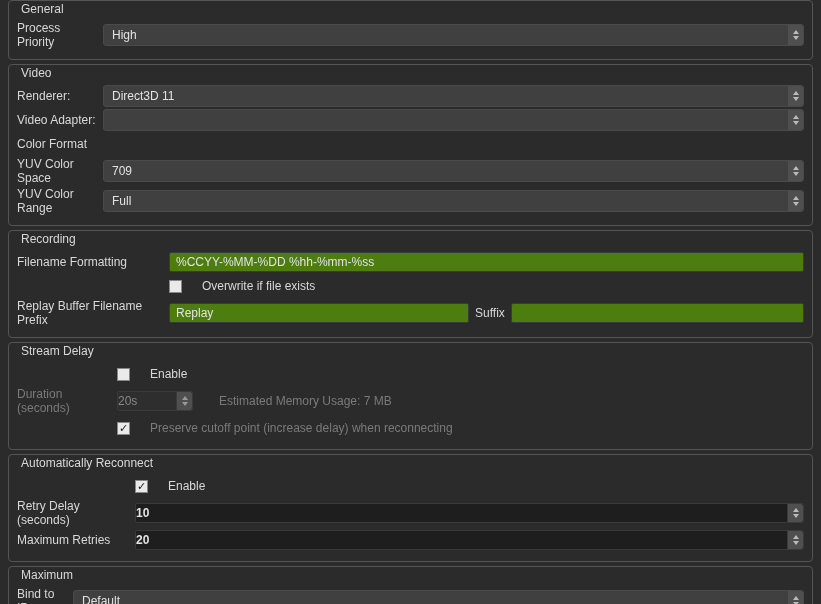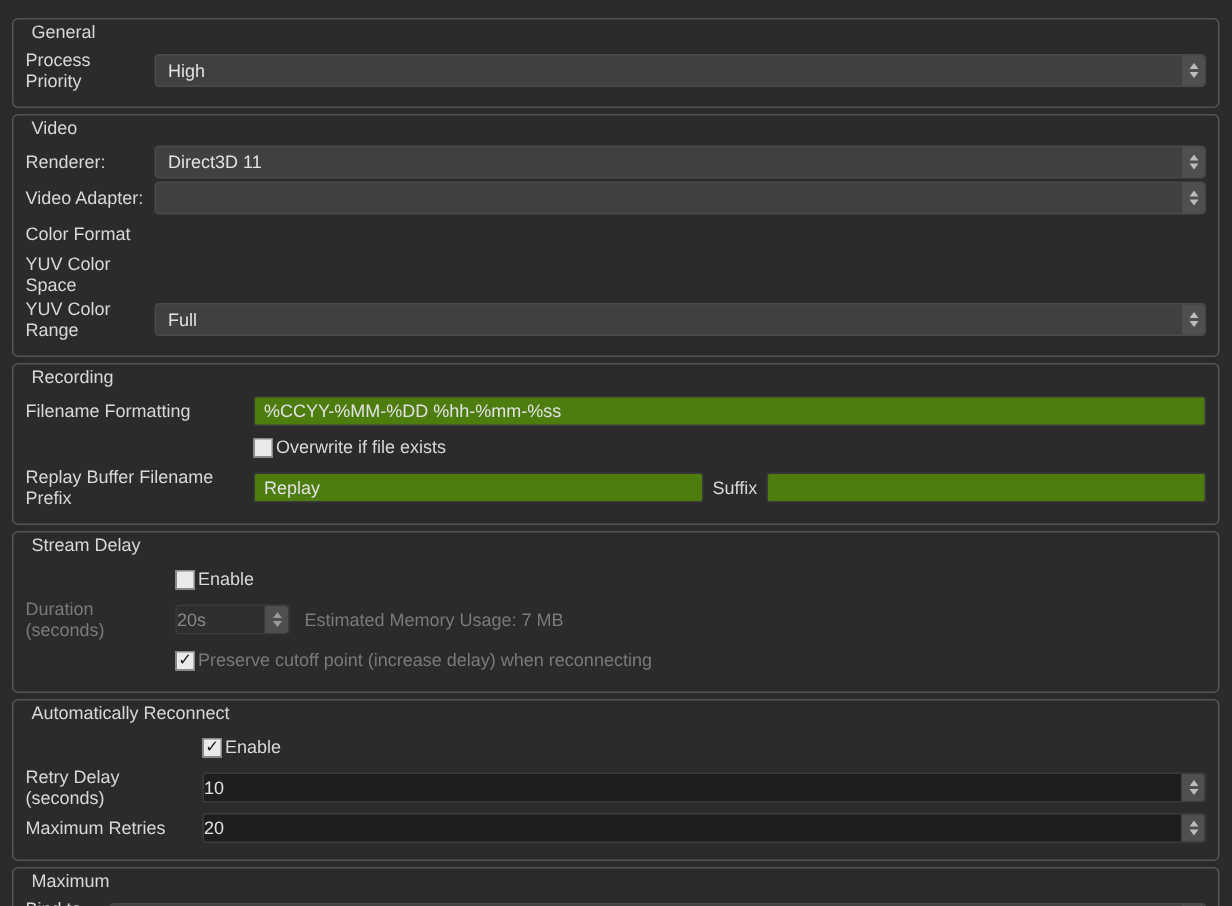--- a/index.html
+++ b/index.html
@@ -82,36 +82,36 @@
     display: flex;
     align-items: center;
     background: #1e1e1e;
     border: 1px solid #3a3a3a;
     border-radius: 2px;
     height: 20px;
     padding-left: 0;
     position: relative;
     color: #e2e2e2;
   }
-  .spin.wide { flex: 1; }
+  .spin.wide { flex: 1; font-weight: bold; }
   .spin .sp-arrows {
     position: absolute;
     right: 0; top: 0;
     width: 16px; height: 100%;
     background: #4f4f4f;
     border-left: 1px solid #3a3a3a;
     border-radius: 0 2px 2px 0;
     display: flex; flex-direction: column;
     align-items: center; justify-content: center;
   }
   .spin.disabled { background: #2e2e2e; color: #888; }
   .chk {
     display: inline-flex;
     align-items: center;
-    gap: 2px;
+    gap: 20px;
     cursor: default;
     justify-content: space-between;
   }
   .chk .box {
     width: 13px; height: 13px;
     background: #eaeaea;
     border: 1px solid #888;
     display: inline-flex;
     align-items: center; justify-content: center;
     font-size: 11px;
@@ -120,21 +120,21 @@
   }
   .chk.disabled .lbl { color: #7a7a7a; }
   .static { color: #d8d8d8; }
   .static.disabled { color: #7a7a7a; }
 </style>
 </head>
 <body>
 
 <div class="page">
 
-  <div class="group" style="margin-top:12px;">
+  <div class="group" style="margin-top:0;">
     <div class="group-title">General</div>
     <div class="row">
       <div class="label" style="width:86px">Process Priority</div>
       <div class="sel">
         <span>High</span>
         <div class="arrows">
           <svg width="8" height="12" viewBox="0 0 8 12">
               <path d="M4 1 L7 5 L1 5 Z M4 11 L1 7 L7 7 Z" fill="#bbb"></path>
             </svg>
         </div>
@@ -164,20 +164,28 @@
               <path d="M4 1 L7 5 L1 5 Z M4 11 L1 7 L7 7 Z" fill="#bbb"></path>
             </svg>
           </div>
       </div>
     </div>
     <div class="row">
       <div class="label" style="width:86px">Color Format</div>
     </div>
     <div class="row">
       <div class="label" style="width:86px">YUV Color Space</div>
+      <div class="sel">
+        <span>709</span>
+        <div class="arrows">
+            <svg width="8" height="12" viewBox="0 0 8 12">
+              <path d="M4 1 L7 5 L1 5 Z M4 11 L1 7 L7 7 Z" fill="#bbb"></path>
+            </svg>
+          </div>
+      </div>
     </div>
     <div class="row">
       <div class="label" style="width:86px">YUV Color Range</div>
       <div class="sel">
         <span>Full</span>
         <div class="arrows">
             <svg width="8" height="12" viewBox="0 0 8 12">
               <path d="M4 1 L7 5 L1 5 Z M4 11 L1 7 L7 7 Z" fill="#bbb"></path>
             </svg>
           </div>
@@ -218,21 +226,21 @@
     <div class="row">
       <div class="label disabled" style="width:100px">Duration (seconds)</div>
       <div class="spin disabled" style="width:76px">
         <span>20s</span>
         <div class="sp-arrows">
             <svg width="8" height="12" viewBox="0 0 8 12">
               <path d="M4 1 L7 5 L1 5 Z M4 11 L1 7 L7 7 Z" fill="#999"></path>
             </svg>
           </div>
       </div>
-      <div class="static disabled" style="padding-left:10px">Estimated Memory Usage: 7 MB</div>
+      <div class="static disabled" style="padding-left:26px">Estimated Memory Usage: 7 MB</div>
     </div>
     <div class="row">
       <div class="label" style="width:100px"></div>
       <div class="chk disabled">
         <span class="box">✓</span>
         <span class="lbl">Preserve cutoff point (increase delay) when reconnecting</span>
       </div>
     </div>
   </div>
 

